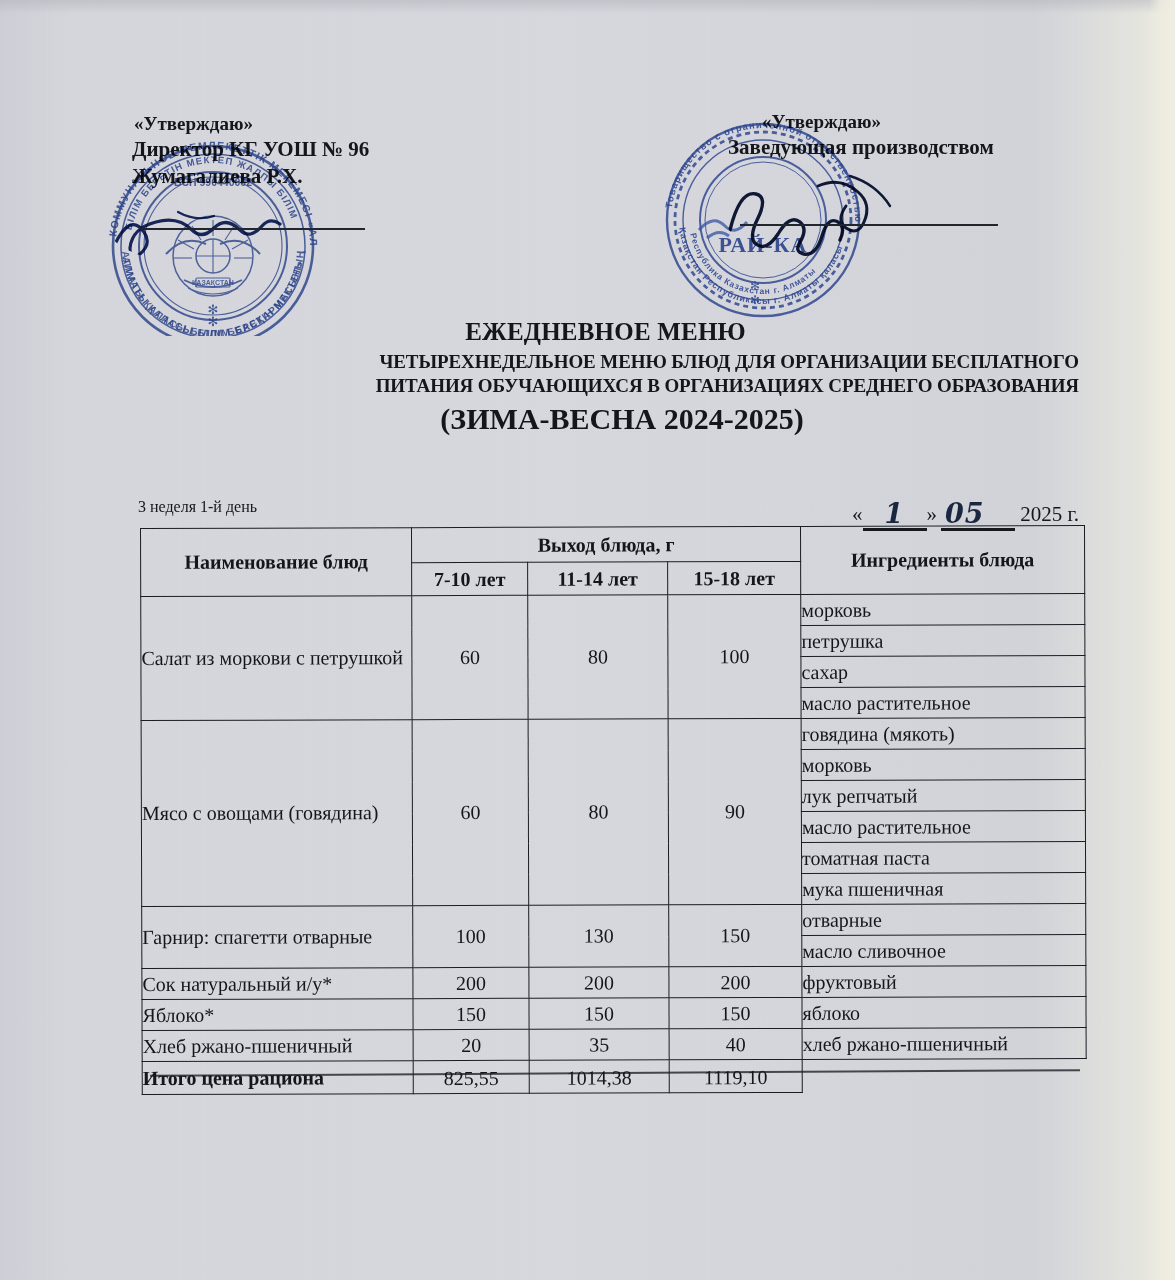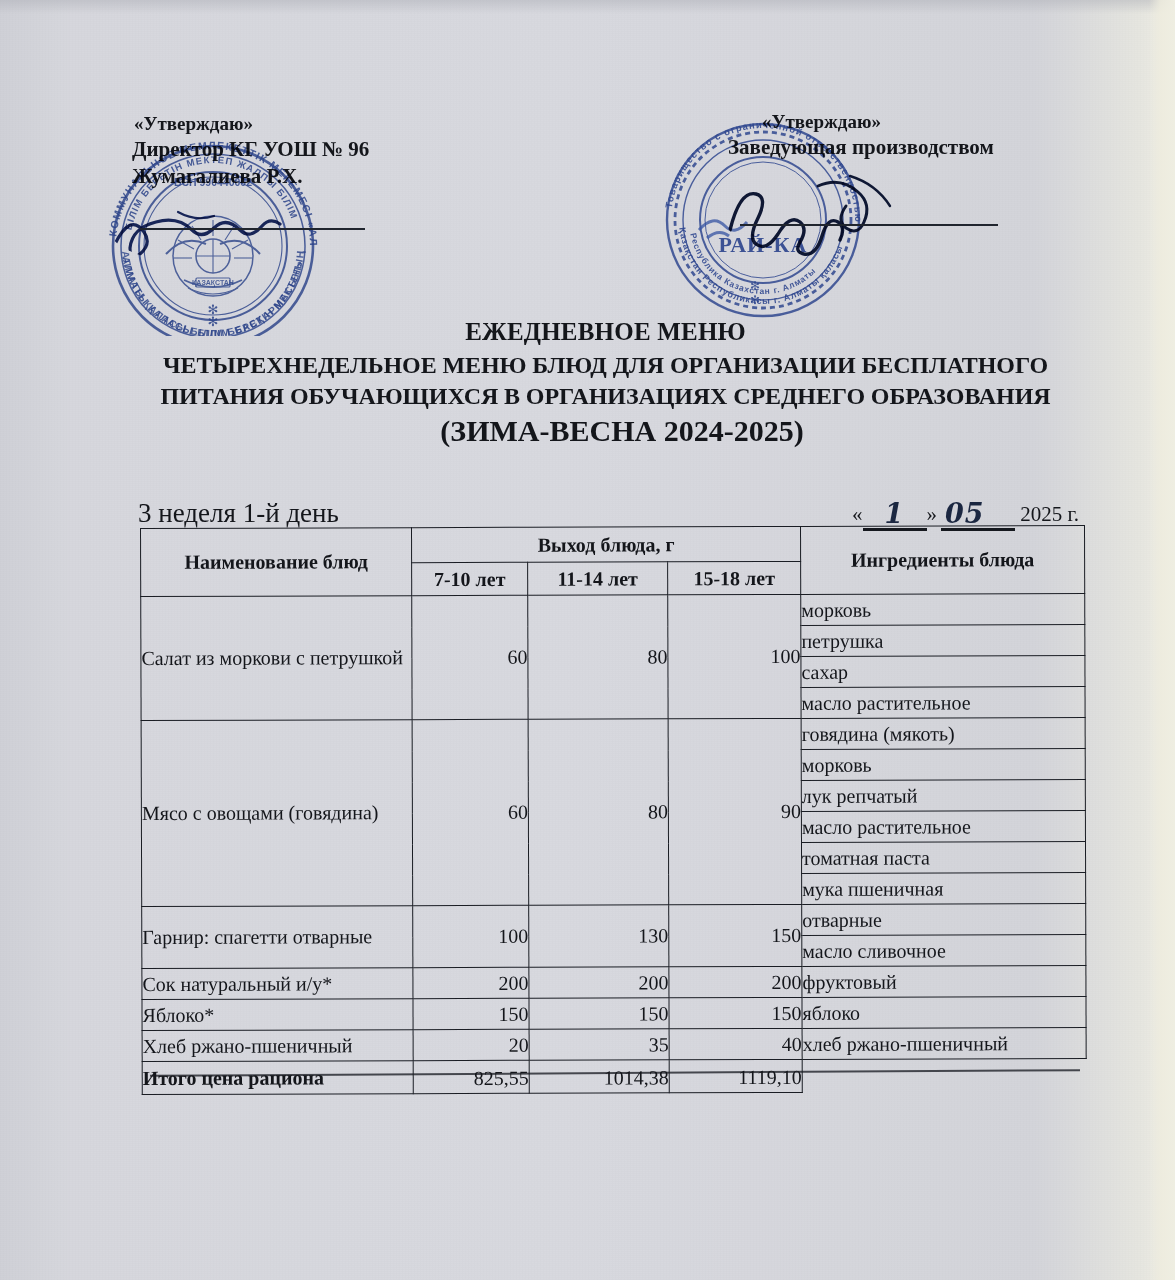--- a/index.html
+++ b/index.html
@@ -90,46 +90,47 @@
     z-index: 3;
     margin-left: 36px;
   }
   .title-main {
     font-size: 25px;
     font-weight: 700;
     letter-spacing: 0.2px;
     margin-bottom: 4px;
   }
   .title-sub {
-    font-size: 24px;
+    font-size: 19px;
     font-weight: 700;
     line-height: 1.28;
     letter-spacing: -0.1px;
     padding: 0 96px;
+    text-align: right;
   }
   .title-season {
     font-size: 30px;
     font-weight: 700;
     margin-top: 3px;
     padding-left: 33px;
   }
 
   
   .date-row {
     position: absolute;
     left: 138px;
     right: 90px;
     top: 498px;
     height: 30px;
     z-index: 3;
   }
   .week-day {
     position: absolute;
     left: 0; top: 0;
-    font-size: 27px;
+    font-size: 16px;
   }
   .date-group {
     position: absolute;
     right: 6px; top: 0;
     font-size: 21px;
     white-space: nowrap;
   }
   .hand {
     font-family: "DejaVu Serif", serif;
     font-style: italic;
@@ -188,21 +189,21 @@
   th.h-age { font-size: 20px; height: 32px; font-weight: 700; }
 
   td.dish {
     text-align: left;
     padding: 5px 8px 5px 11px;
     font-size: 20px;
     line-height: 1.22;
     vertical-align: top;
   }
   td.num {
-    text-align: right;
+    text-align: center;
     font-size: 20px;
     vertical-align: top;
     padding-top: 6px;
     border-radius: 11px;
   }
   td.ing {
     text-align: left;
     padding: 4px 6px 4px 10px;
     font-size: 19.5px;
     height: 30px;

